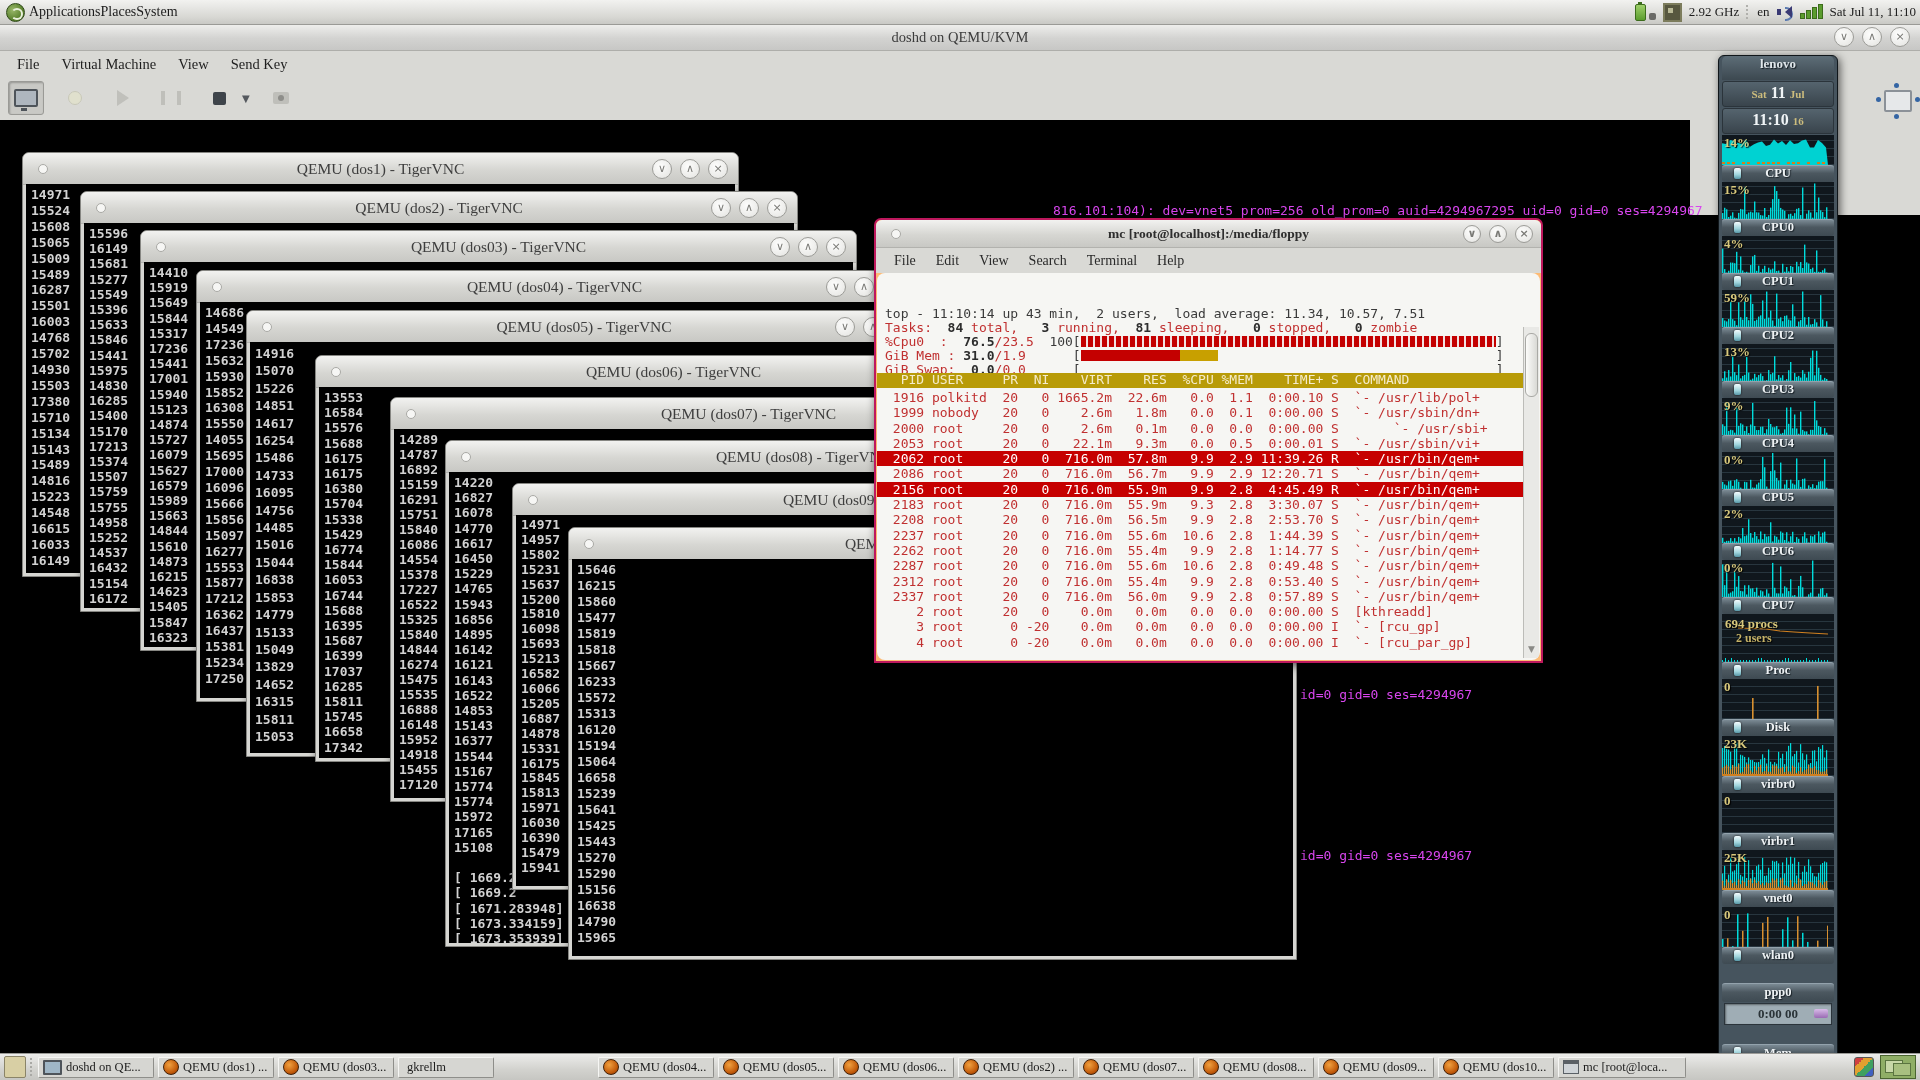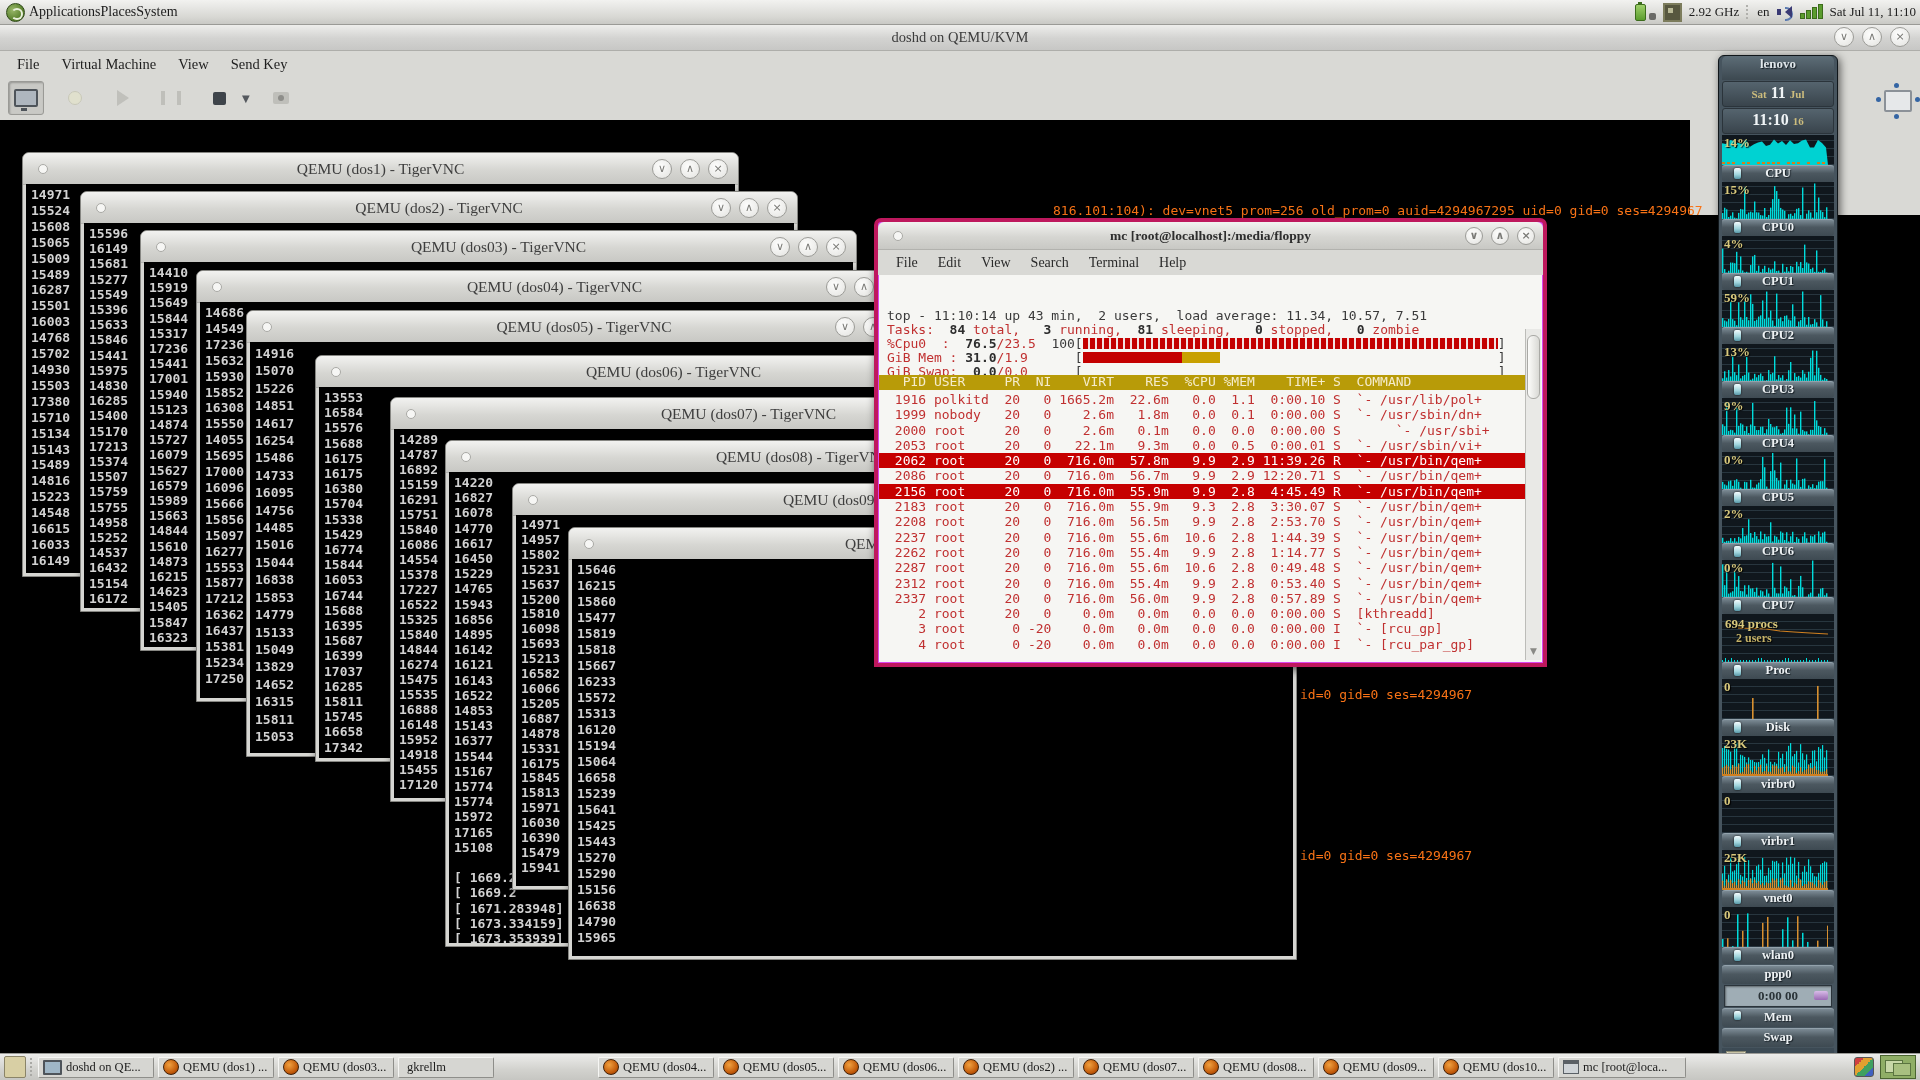--- a/index.html
+++ b/index.html
@@ -47,40 +47,40 @@
   .ico-stop{width:13px;height:13px;background:#3e444a;border-radius:2px;}
   .ico-arrow{color:#55595e;font-size:10px;margin-left:-8px;font-family:"DejaVu Sans",sans-serif;}
   .ico-cam{width:16px;height:12px;background:#b9b9b4;border-radius:2px;position:relative;opacity:.8;}
   .ico-cam:after{content:"";position:absolute;left:5px;top:3px;width:6px;height:6px;border-radius:50%;background:#7c7c78;}
   #vm-patch{position:absolute;left:1690px;top:120px;width:230px;height:95px;background:#d9d9d5;z-index:2;}
   #fs-widget{position:absolute;left:1884px;top:90px;width:24px;height:18px;z-index:3;border:2px solid #8b9198;background:#e6e8ea;border-radius:2px;}
   #fs-widget i{position:absolute;width:5px;height:5px;border-radius:50%;background:#3465a4;}
   #fs-widget i:nth-child(1){left:8px;top:-9px;}#fs-widget i:nth-child(2){left:8px;bottom:-9px;}
   #fs-widget i:nth-child(3){left:-10px;top:5px;}#fs-widget i:nth-child(4){right:-10px;top:5px;}
   
-  .kmsg{position:absolute;color:#f97316;font:13px "DejaVu Sans Mono",monospace;z-index:3;white-space:pre;}
+  .kmsg{position:absolute;color:#d946ef;font:13px "DejaVu Sans Mono",monospace;z-index:3;white-space:pre;}
   
   .vncwin{position:absolute;background:#d6d6d2;border:1px solid #86868а;border:1px solid #868682;border-radius:7px 7px 0 0;
     box-shadow:2px 3px 8px rgba(0,0,0,.55);}
   .vnc-title{height:31px;border-radius:6px 6px 0 0;background:linear-gradient(#f2f2f0,#d6d6d2 55%,#c8c8c4);
     text-align:center;line-height:31px;font-size:15.5px;color:#3e3e3e;position:relative;border-bottom:1px solid #b2b2ae;}
   .tdot{position:absolute;left:15px;top:11px;width:8px;height:8px;border-radius:50%;background:#f6f6f4;border:1px solid #a9a9a5;}
   .vnc-content{position:absolute;left:3px;right:3px;top:31px;bottom:3px;background:#000;overflow:hidden;}
   .vnc-content pre{margin:0;padding:3px 0 0 5px;font-family:"DejaVu Sans Mono",monospace;font-weight:bold;
     font-size:13px;color:#d2d2d2;}
   
-  #mc-win{position:absolute;left:874px;top:218px;width:665px;height:441px;z-index:30;background:#d946ef;
-    border:4px solid #be185d;border-radius:7px 7px 0 0;box-shadow:2px 3px 10px rgba(0,0,0,.6);}
+  #mc-win{position:absolute;left:874px;top:218px;width:665px;height:441px;z-index:30;background:#fdba74;
+    border:2px solid #be185d;border-radius:7px 7px 0 0;box-shadow:2px 3px 10px rgba(0,0,0,.6);}
   #mc-title{height:27px;border-radius:6px 6px 0 0;background:linear-gradient(#f2f2f0,#d6d6d2 55%,#c8c8c4);
     border-bottom:1px solid #b2b2ae;text-align:center;line-height:27px;font-size:13.5px;font-weight:bold;color:#2e2e2e;position:relative;}
   #mc-title .tdot{top:9px;}
   #mc-menubar{height:25px;background:#d9d9d5;display:flex;align-items:center;font-size:14px;color:#2a2a2a;padding-left:8px;}
   #mc-menubar span{padding:0 10px;}
   #mc-content{position:absolute;left:1px;right:1px;top:53px;bottom:1px;background:#f6f6f3;
-    font:13px/14px "DejaVu Sans Mono",monospace;white-space:pre;overflow:hidden;}
+    font:13px/14px "DejaVu Sans Mono",monospace;white-space:pre;overflow:hidden;border-radius:8px;}
   #mc-summary{padding:6px 0 0 8px;}
   .c-dim{color:#3a3a3a;} .c-red{color:#c03030;} .c-num{color:#2e2e2e;font-weight:bold;}
   .mbar{display:inline-block;width:415px;height:11px;vertical-align:-1px;position:relative;background:#f6f6f3;}
   .mbar span{position:absolute;top:0;bottom:0;}
   .bar-stripes{background:repeating-linear-gradient(90deg,#c40000 0 5px,#f1e2e2 5px 7px);}
   #mc-header{position:absolute;left:0;right:17px;top:100px;height:15px;background:#b89b08;color:#f5eccb;padding-left:8px;}
   #mc-rows{position:absolute;left:0;right:17px;top:117px;}
   .prow{height:15.3px;line-height:15.3px;color:#c03030;padding-left:8px;}
   .prow.hl{background:#c60000;color:#fff;}
   #mc-scroll{position:absolute;right:1px;top:54px;bottom:2px;width:15px;background:#e9e9e6;border-left:1px solid #bcbcb8;}
@@ -98,21 +98,21 @@
   .gk-chart{position:relative;background:#10171d;overflow:hidden;
     background-image:repeating-linear-gradient(0deg,rgba(95,125,140,.30) 0 1px,transparent 1px 8px);}
   .gk-pct{position:absolute;left:2px;top:0;font:bold 13px "Liberation Serif",serif;color:#d8c87c;text-shadow:1px 1px 1px #000;z-index:5;}
   .gk-label{height:16px;position:relative;text-align:center;background:linear-gradient(#7b8a94,#4c5860 45%,#3e4a52);
     border-radius:3px;border-top:1px solid #93a2ac;font:bold 12.5px "Liberation Serif",serif;color:#eef2f4;
     line-height:15px;text-shadow:1px 1px 1px #1a2228;}
   .krell{position:absolute;left:12px;top:2px;width:7px;height:11px;background:linear-gradient(#f4fbfd,#9fd4dc 60%,#5898a8);border-radius:2px;box-shadow:0 0 2px #000;}
   .gk-procs{position:absolute;left:3px;top:2px;font:bold 13px "Liberation Serif",serif;color:#d8c87c;text-shadow:1px 1px 1px #000;}
   .gk-users{position:absolute;left:14px;top:17px;font:bold 12px "Liberation Serif",serif;color:#c5b267;text-shadow:1px 1px 1px #000;}
   .gk-panel{height:18px;position:relative;text-align:center;background:linear-gradient(#7b8a94,#4c5860 45%,#3e4a52);
-    border-radius:3px;border-top:1px solid #93a2ac;font:bold 12.5px "Liberation Serif",serif;color:#eef2f4;line-height:17px;text-shadow:1px 1px 1px #1a2228;margin-top:1px;}
+    border-radius:3px;border-top:1px solid #93a2ac;font:bold 12.5px "Liberation Serif",serif;color:#eef2f4;line-height:17px;text-shadow:1px 1px 1px #1a2228;margin-top:19px;}
   .gk-timer{height:20px;margin:1px 2px;background:#9fadb5;border:1px solid #2b343b;box-shadow:inset 1px 1px 2px rgba(0,0,0,.4);
     font:bold 13px "Liberation Serif",serif;color:#2a3338;text-align:center;line-height:19px;position:relative;}
   .gk-timer .led{position:absolute;right:3px;top:5px;width:14px;height:9px;background:linear-gradient(#d8bce8,#9a6ab4);border-radius:2px;}
   .gk-mail{height:18px;position:relative;background:#3c4a54;margin-top:1px;}
   .gk-mail .env{position:absolute;left:4px;top:3px;width:18px;height:11px;background:#ece8d4;border:1px solid #8a8a74;}
   .gk-mail .env:after{content:"";position:absolute;left:0;top:0;border:5px solid transparent;border-top:6px solid #c9c4a8;border-left:9px solid transparent;border-right:9px solid transparent;width:0;}
   .gk-mail .cnt{position:absolute;right:6px;top:2px;font:bold 12px "Liberation Serif",serif;color:#d8c87c;}
   .gk-up{height:18px;text-align:center;background:linear-gradient(#5d6d77,#3c4850);border-radius:0 0 3px 3px;
     font:bold 13px "Liberation Serif",serif;color:#18222a;line-height:18px;margin-top:1px;}
   

